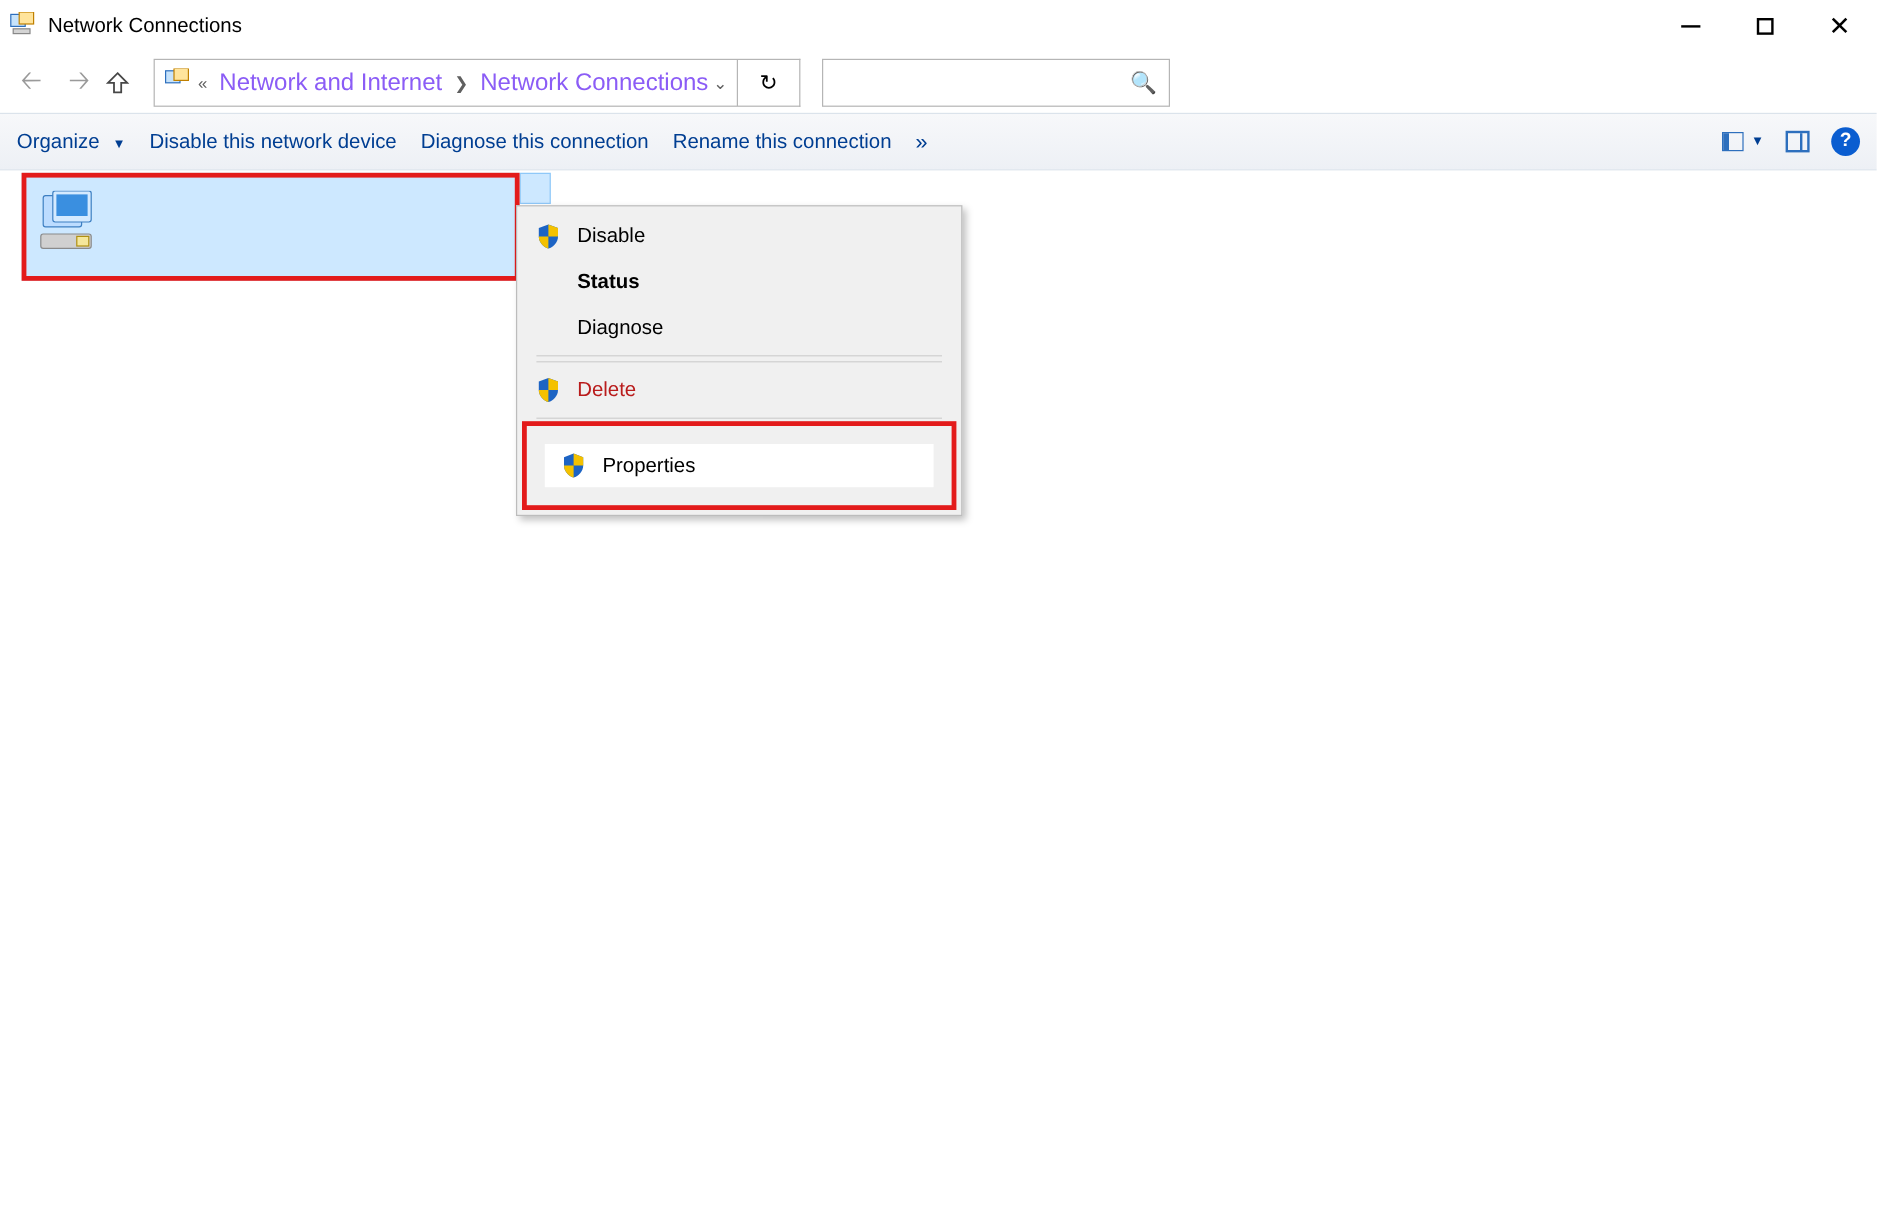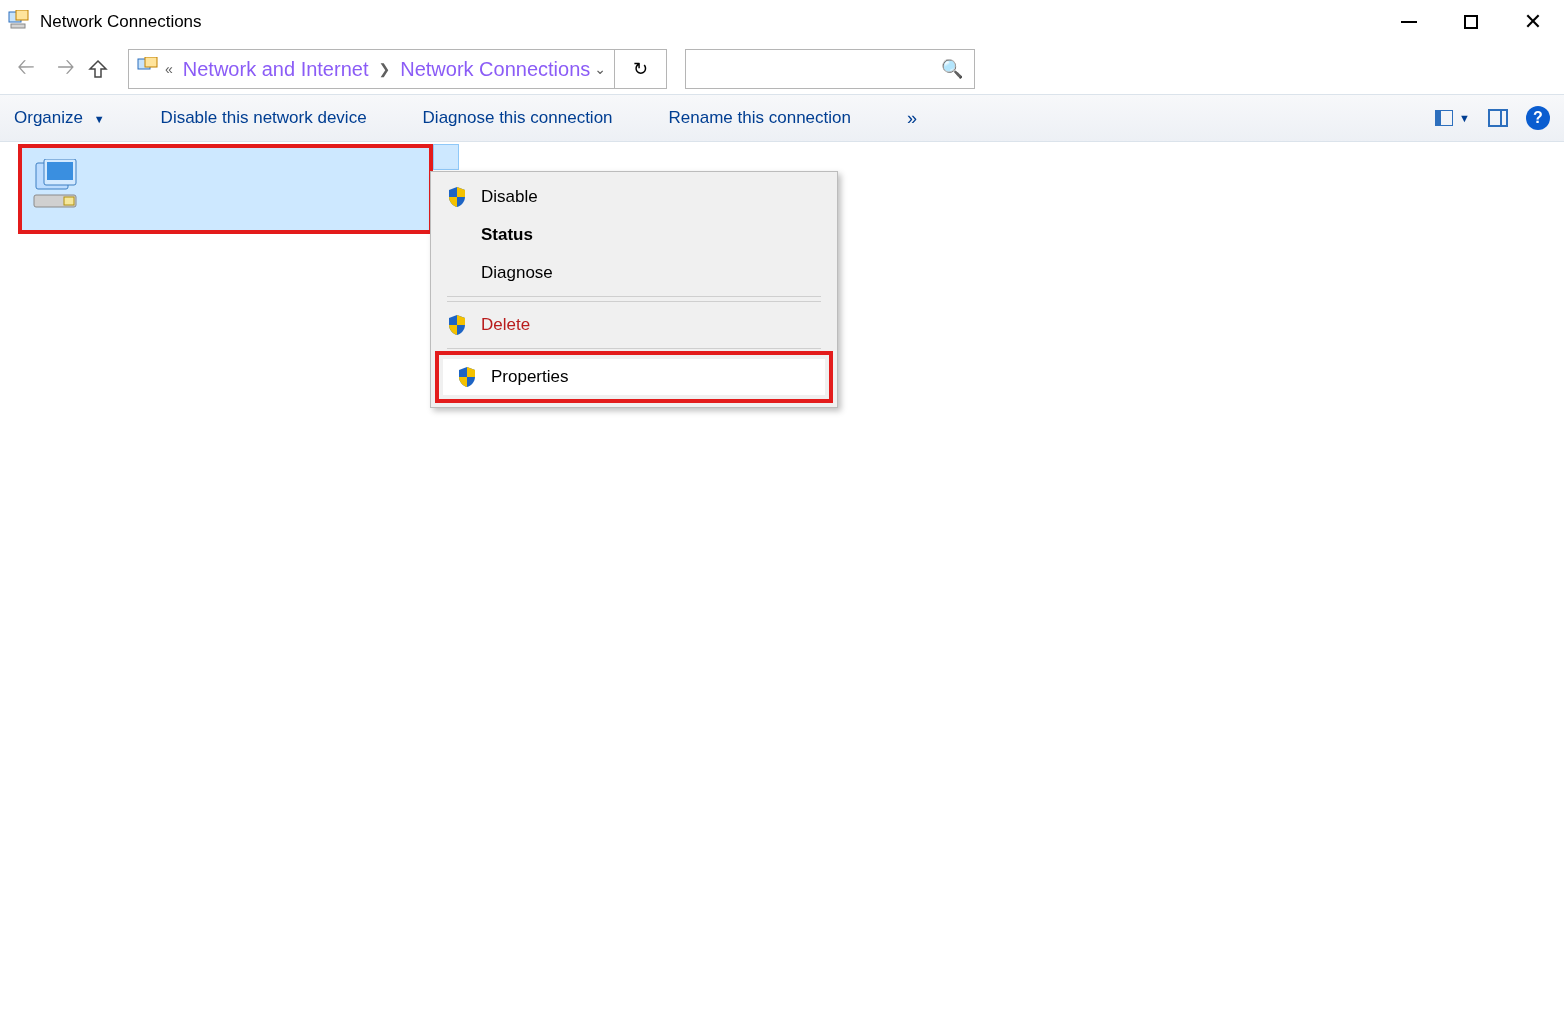--- a/index.html
+++ b/index.html
@@ -22,49 +22,49 @@
     .addressbar { flex: 1; height: 40px; border: 1px solid #b5b5b5; display: flex; align-items: center; padding: 0 8px; max-width: 920px; }
     .addressbar .crumb { font-size: 20px; color: #8b5cf6; padding: 0 4px; }
     .addressbar .sep { color: #606060; padding: 0 6px; font-size: 14px; }
     .addressbar .tail { margin-left: auto; display: flex; align-items: center; gap: 12px; }
     .addressbar .chev { color: #606060; font-size: 14px; }
     .refresh-box { width: 52px; height: 40px; border: 1px solid #b5b5b5; border-left: none; display: flex; align-items: center; justify-content: center; font-size: 18px; }
     .search-box { width: 290px; height: 40px; border: 1px solid #b5b5b5; margin-left: 14px; display: flex; align-items: center; padding: 0 10px; }
     .search-box .magnifier { margin-left: auto; color: #4f4f4f; font-size: 18px; }
 
     
-    .cmdbar { height: 48px; background: linear-gradient(#f7f8fa, #edf0f5); border-top: 1px solid #dbe3eb; border-bottom: 1px solid #dbe3eb; display: flex; align-items: center; padding: 0 14px; gap: 56px; justify-content: flex-end; }
+    .cmdbar { height: 48px; background: linear-gradient(#f7f8fa, #edf0f5); border-top: 1px solid #dbe3eb; border-bottom: 1px solid #dbe3eb; display: flex; align-items: center; padding: 0 14px; gap: 20px; justify-content: flex-end; }
     .cmdbar .cmd { color: #003e92; font-size: 17px; }
     .cmdbar .organize-dd { font-size: 11px; margin-left: 6px; }
     .cmdbar .overflow { color: #003e92; font-size: 18px; letter-spacing: -2px; }
     .cmdbar .right { margin-left: auto; display: flex; align-items: center; gap: 18px; }
     .help-circle { width: 24px; height: 24px; border-radius: 50%; background: #0a5dd0; color: #fff; display: flex; align-items: center; justify-content: center; font-weight: bold; font-size: 16px; }
     .details-pane-ico { width: 20px; height: 18px; border: 2px solid #2d6fbd; display: inline-block; position: relative; }
     .details-pane-ico::after { content: ""; position: absolute; right: 4px; top: 0; bottom: 0; width: 2px; background: #2d6fbd; }
     .view-ico { width: 18px; height: 16px; display: inline-block; background: linear-gradient(90deg, #2d6fbd 30%, transparent 30%); border: 1px solid #2d6fbd; }
 
     
     .content { position: relative; }
     .item { position: absolute; left: 18px; top: 2px; width: 415px; height: 90px; border: 4px solid #e31b1b; background: #cde8ff; display: flex; align-items: center; padding: 4px 8px; }
     .item .adapter-ico { margin-right: 12px; }
     .item .texts .name { font-size: 17px; color: #000; }
     .item .texts .net { font-size: 16px; color: #5a5a5a; }
     .item .texts .device { font-size: 17px; color: #000; }
     .sel-hint { position: absolute; left: 433px; top: 2px; width: 26px; height: 26px; background: #cde8ff; border: 1px solid #8fc8f8; }
 
     
-    .context-menu { position: absolute; left: 430px; top: 29px; width: 408px; background: #f0f0f0; border: 1px solid #bcbcbc; box-shadow: 3px 3px 6px rgba(0, 0, 0, 0.25); padding: 6px 2px; }
+    .context-menu { position: absolute; left: 430px; top: 29px; width: 372px; background: #f0f0f0; border: 1px solid #bcbcbc; box-shadow: 3px 3px 6px rgba(0, 0, 0, 0.25); padding: 6px 2px; }
     .menu-item { height: 38px; display: flex; align-items: center; padding: 0 16px 0 12px; font-size: 17px; }
     .menu-item.disabled { color: #b91c1c; }
     .menu-item .shield { width: 24px; display: flex; justify-content: center; margin-right: 12px; }
     .menu-item .noshield { width: 36px; }
     .menu-item.bold { font-weight: 700; }
     .menu-sep { height: 1px; background: #cfcfcf; margin: 4px 14px; }
     .menu-item.hovered { background: #ffffff; }
-    .menu-highlight { border: 4px solid #e31b1b; padding: 4px; margin: -2px 2px -2px 2px; }
+    .menu-highlight { border: 4px solid #e31b1b; padding: 15px; margin: -2px 2px -2px 2px; }
     .menu-highlight .menu-item { height: 36px; }
 
     
     .shield-svg { width: 20px; height: 22px; }
 
     
     .tiny-net-icon { width: 22px; height: 20px; }
   </style>
 </head>
 <body>

